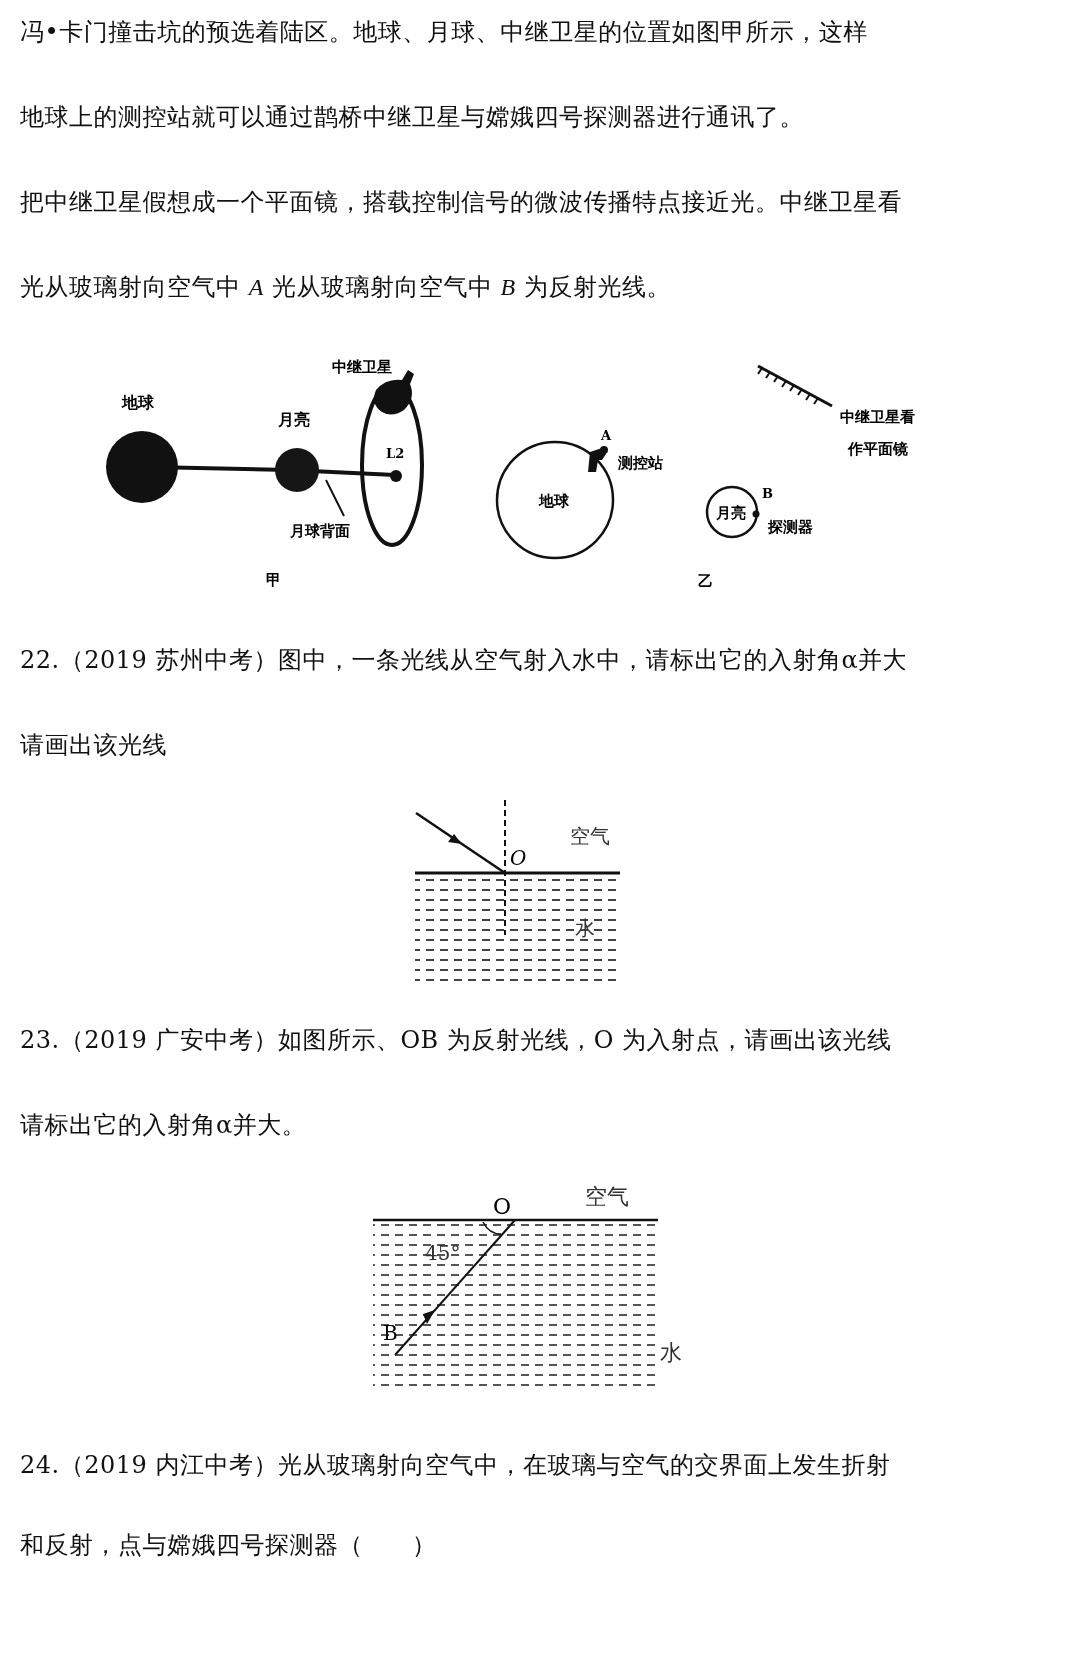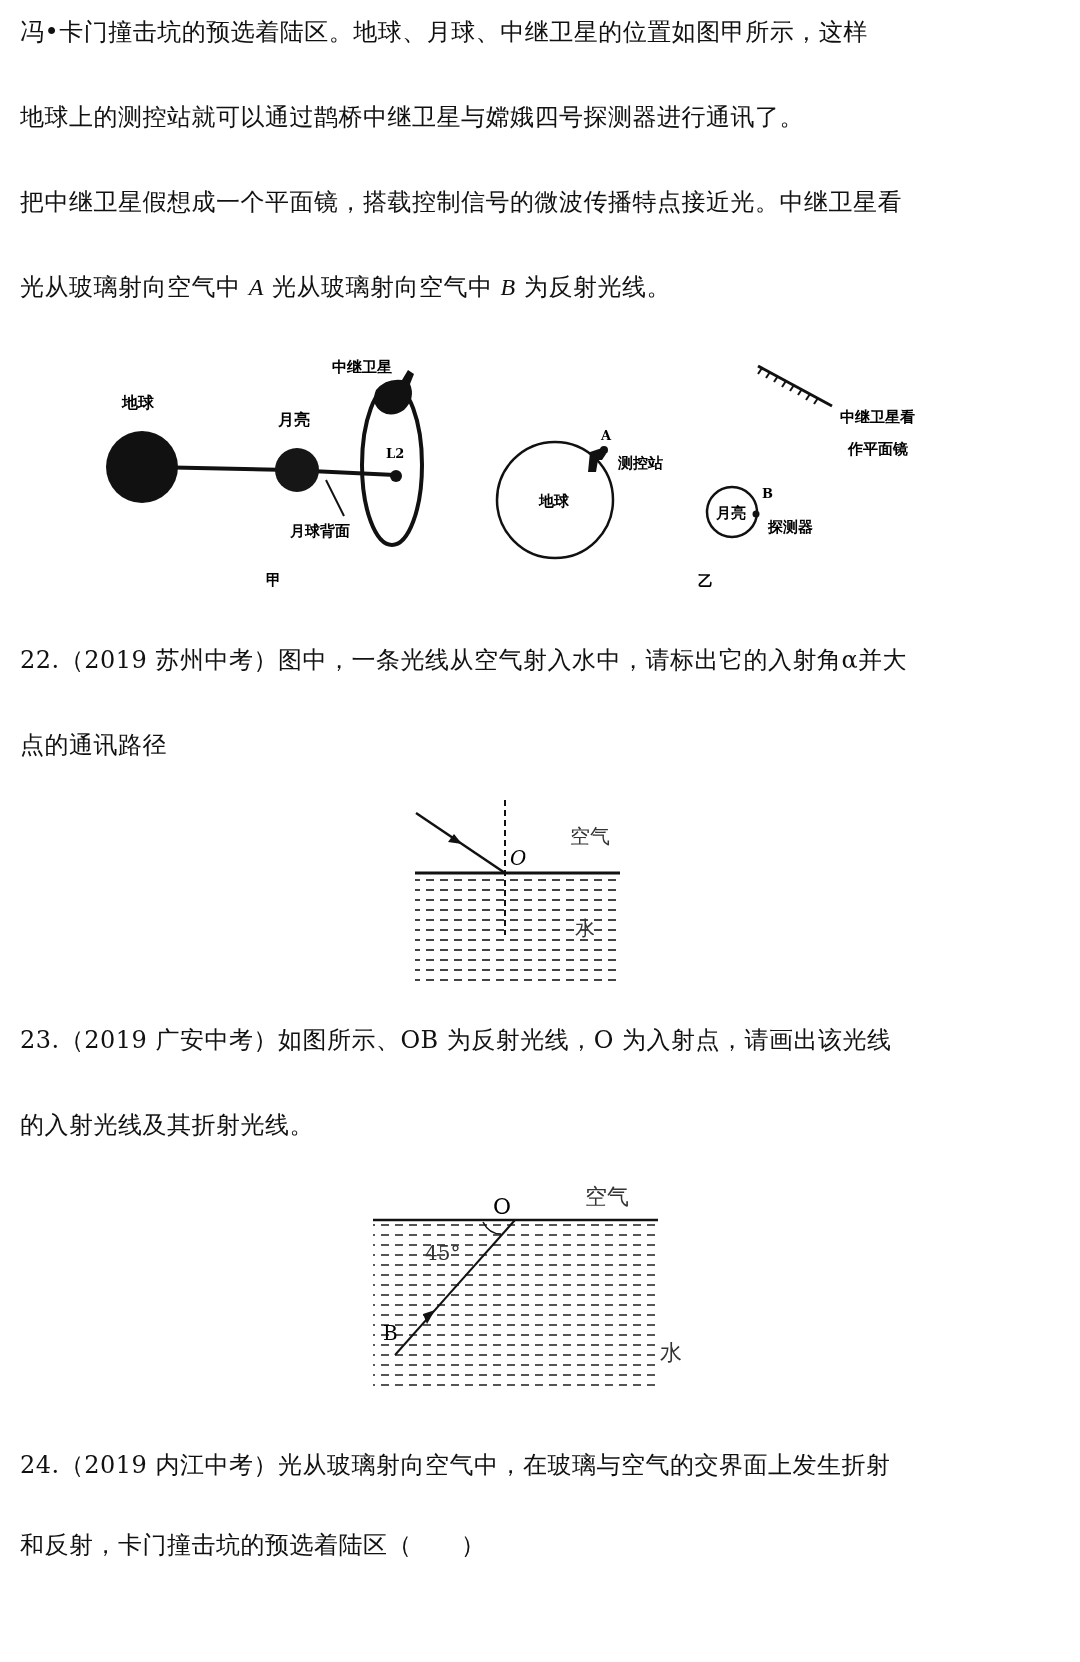--- a/index.html
+++ b/index.html
@@ -66,53 +66,53 @@
   <text x="128" y="118" font-size="15" font-weight="bold">测控站</text>
   <text x="226" y="168" font-size="15" font-weight="bold">月亮</text>
   <text x="272" y="148" font-size="13" font-weight="bold">B</text>
   <text x="278" y="182" font-size="15" font-weight="bold">探测器</text>
   <text x="350" y="72" font-size="15" font-weight="bold">中继卫星看</text>
   <text x="358" y="104" font-size="15" font-weight="bold">作平面镜</text>
   <text x="208" y="236" font-size="15" font-weight="bold">乙</text>
 </svg>
 
 <div class="line" style="top:640px">22.（2019 苏州中考）图中，一条光线从空气射入水中，请标出它的入射角α并大</div>
-<div class="line" style="top:725px">点的通讯路径</div>
+<div class="line" style="top:725px">请画出该光线</div>
 
 <svg class="fig" style="left:410px;top:795px" width="220" height="200" viewBox="0 0 220 200">
   <defs>
     <pattern id="water1" width="14" height="10" patternUnits="userSpaceOnUse">
       <rect x="2" y="4" width="8" height="2" fill="#444"></rect>
     </pattern>
   </defs>
   <rect x="5" y="80" width="205" height="112" fill="url(#water1)"></rect>
   <line x1="5" y1="78" x2="210" y2="78" stroke="#111" stroke-width="3"></line>
   <line x1="95" y1="5" x2="95" y2="140" stroke="#111" stroke-width="2" stroke-dasharray="6,4"></line>
   <line x1="6" y1="18" x2="95" y2="78" stroke="#111" stroke-width="2.5"></line>
   <path d="M52 49 l-14 -2 l6 -8z" fill="#111"></path>
   <text x="100" y="70" font-size="20" font-style="italic">O</text>
   <text x="160" y="48" font-size="20" fill="#333">空气</text>
   <text x="165" y="140" font-size="20" fill="#333">水</text>
 </svg>
 
 <div class="line" style="top:1020px">23.（2019 广安中考）如图所示、OB 为反射光线，O 为入射点，请画出该光线</div>
-<div class="line" style="top:1105px">的入射光线及其折射光线。</div>
+<div class="line" style="top:1105px">请标出它的入射角α并大。</div>
 
 <svg class="fig" style="left:365px;top:1170px" width="330" height="225" viewBox="0 0 330 225">
   <defs>
     <pattern id="water2" width="14" height="10" patternUnits="userSpaceOnUse">
       <rect x="2" y="4" width="8" height="2" fill="#555"></rect>
     </pattern>
   </defs>
   <rect x="8" y="52" width="285" height="168" fill="url(#water2)"></rect>
   <line x1="8" y1="50" x2="293" y2="50" stroke="#111" stroke-width="2.5"></line>
   <line x1="150" y1="50" x2="30" y2="185" stroke="#111" stroke-width="2"></line>
   <path d="M70 140 l-8 14 l-4 -10z" fill="#111"></path>
   <path d="M118 52 q6 12 18 12" fill="none" stroke="#111" stroke-width="1.5"></path>
   <text x="60" y="90" font-size="20" fill="#333">45°</text>
   <text x="128" y="44" font-size="22">O</text>
   <text x="220" y="34" font-size="22" fill="#333">空气</text>
   <text x="18" y="170" font-size="20">B</text>
   <text x="295" y="190" font-size="22" fill="#333">水</text>
 </svg>
 
 <div class="line" style="top:1445px">24.（2019 内江中考）光从玻璃射向空气中，在玻璃与空气的交界面上发生折射</div>
-<div class="line" style="top:1525px">和反射，卡门撞击坑的预选着陆区（　　）</div>
+<div class="line" style="top:1525px">和反射，点与嫦娥四号探测器（　　）</div>
 
 </body></html>

